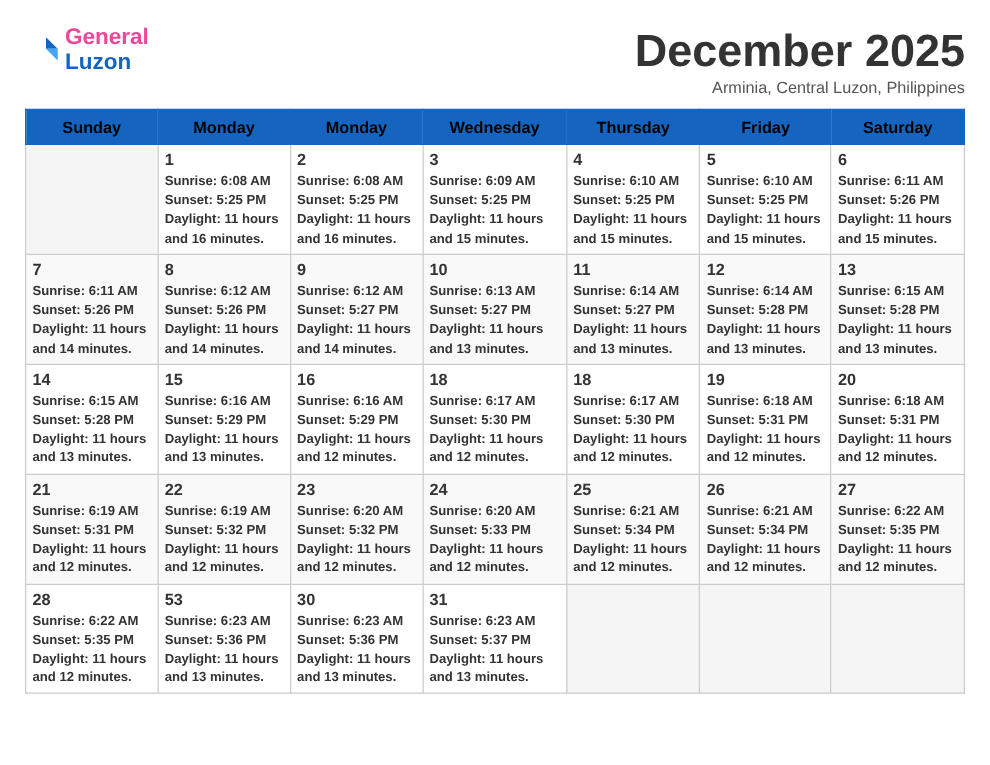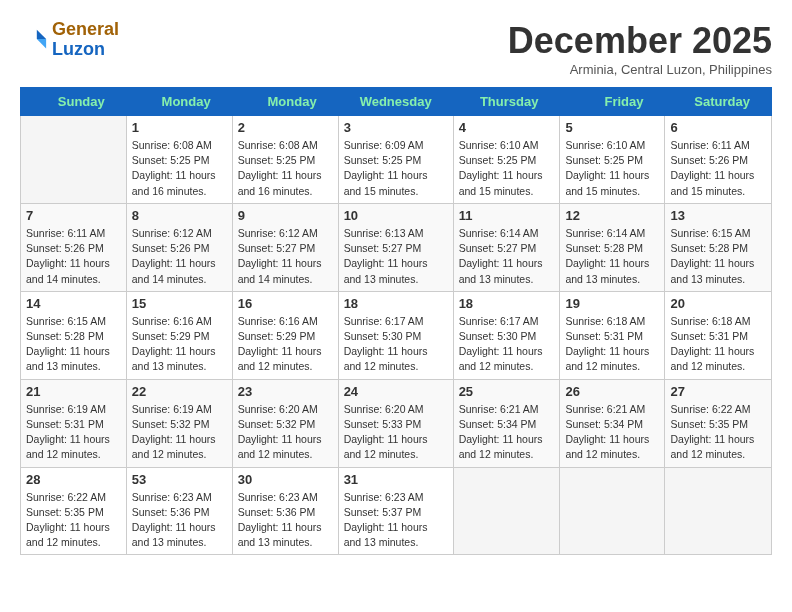--- a/index.html
+++ b/index.html
@@ -19,21 +19,21 @@
     .logo {
       display: flex;
       align-items: center;
       gap: 4px;
     }
     .logo-text {
       font-size: 18px;
       font-weight: bold;
       line-height: 1.1;
     }
-    .logo-general { color: #a16207; }
+    .logo-general { color: #ec4899; }
     .logo-blue { color: #1565c0; }
     .logo-icon {
       width: 28px;
       height: 28px;
     }
     .title-block {
       text-align: right;
     }
     .month-title {
       font-size: 36px;
@@ -44,25 +44,25 @@
       font-size: 13px;
       color: #555;
     }
     .calendar {
       width: 100%;
       border-collapse: collapse;
       border: 1px solid #ccc;
     }
     .calendar th {
       background: #1565c0;
-      color: #86efac;
+      color: #000000;
       font-size: 13px;
       font-weight: bold;
       padding: 6px 21px;
-      text-align: right;
+      text-align: center;
       border: 1px solid #1565c0;
     }
     .calendar td {
       vertical-align: top;
       border: 1px solid #ccc;
       padding: 4px 5px;
       width: calc(100% / 7);
       min-height: 80px;
       font-size: 11px;
       color: #333;
@@ -74,20 +74,21 @@
     .day-number {
       font-size: 13px;
       font-weight: bold;
       display: block;
       margin-bottom: 3px;
     }
     .day-info {
       font-size: 10.5px;
       line-height: 1.45;
       color: #333;
+      font-weight: bold;
     }
     .empty-cell {
       background: #f5f5f5 !important;
     }
   </style>
 </head>
 <body>
 
 <div class="header">
   <div class="logo">

